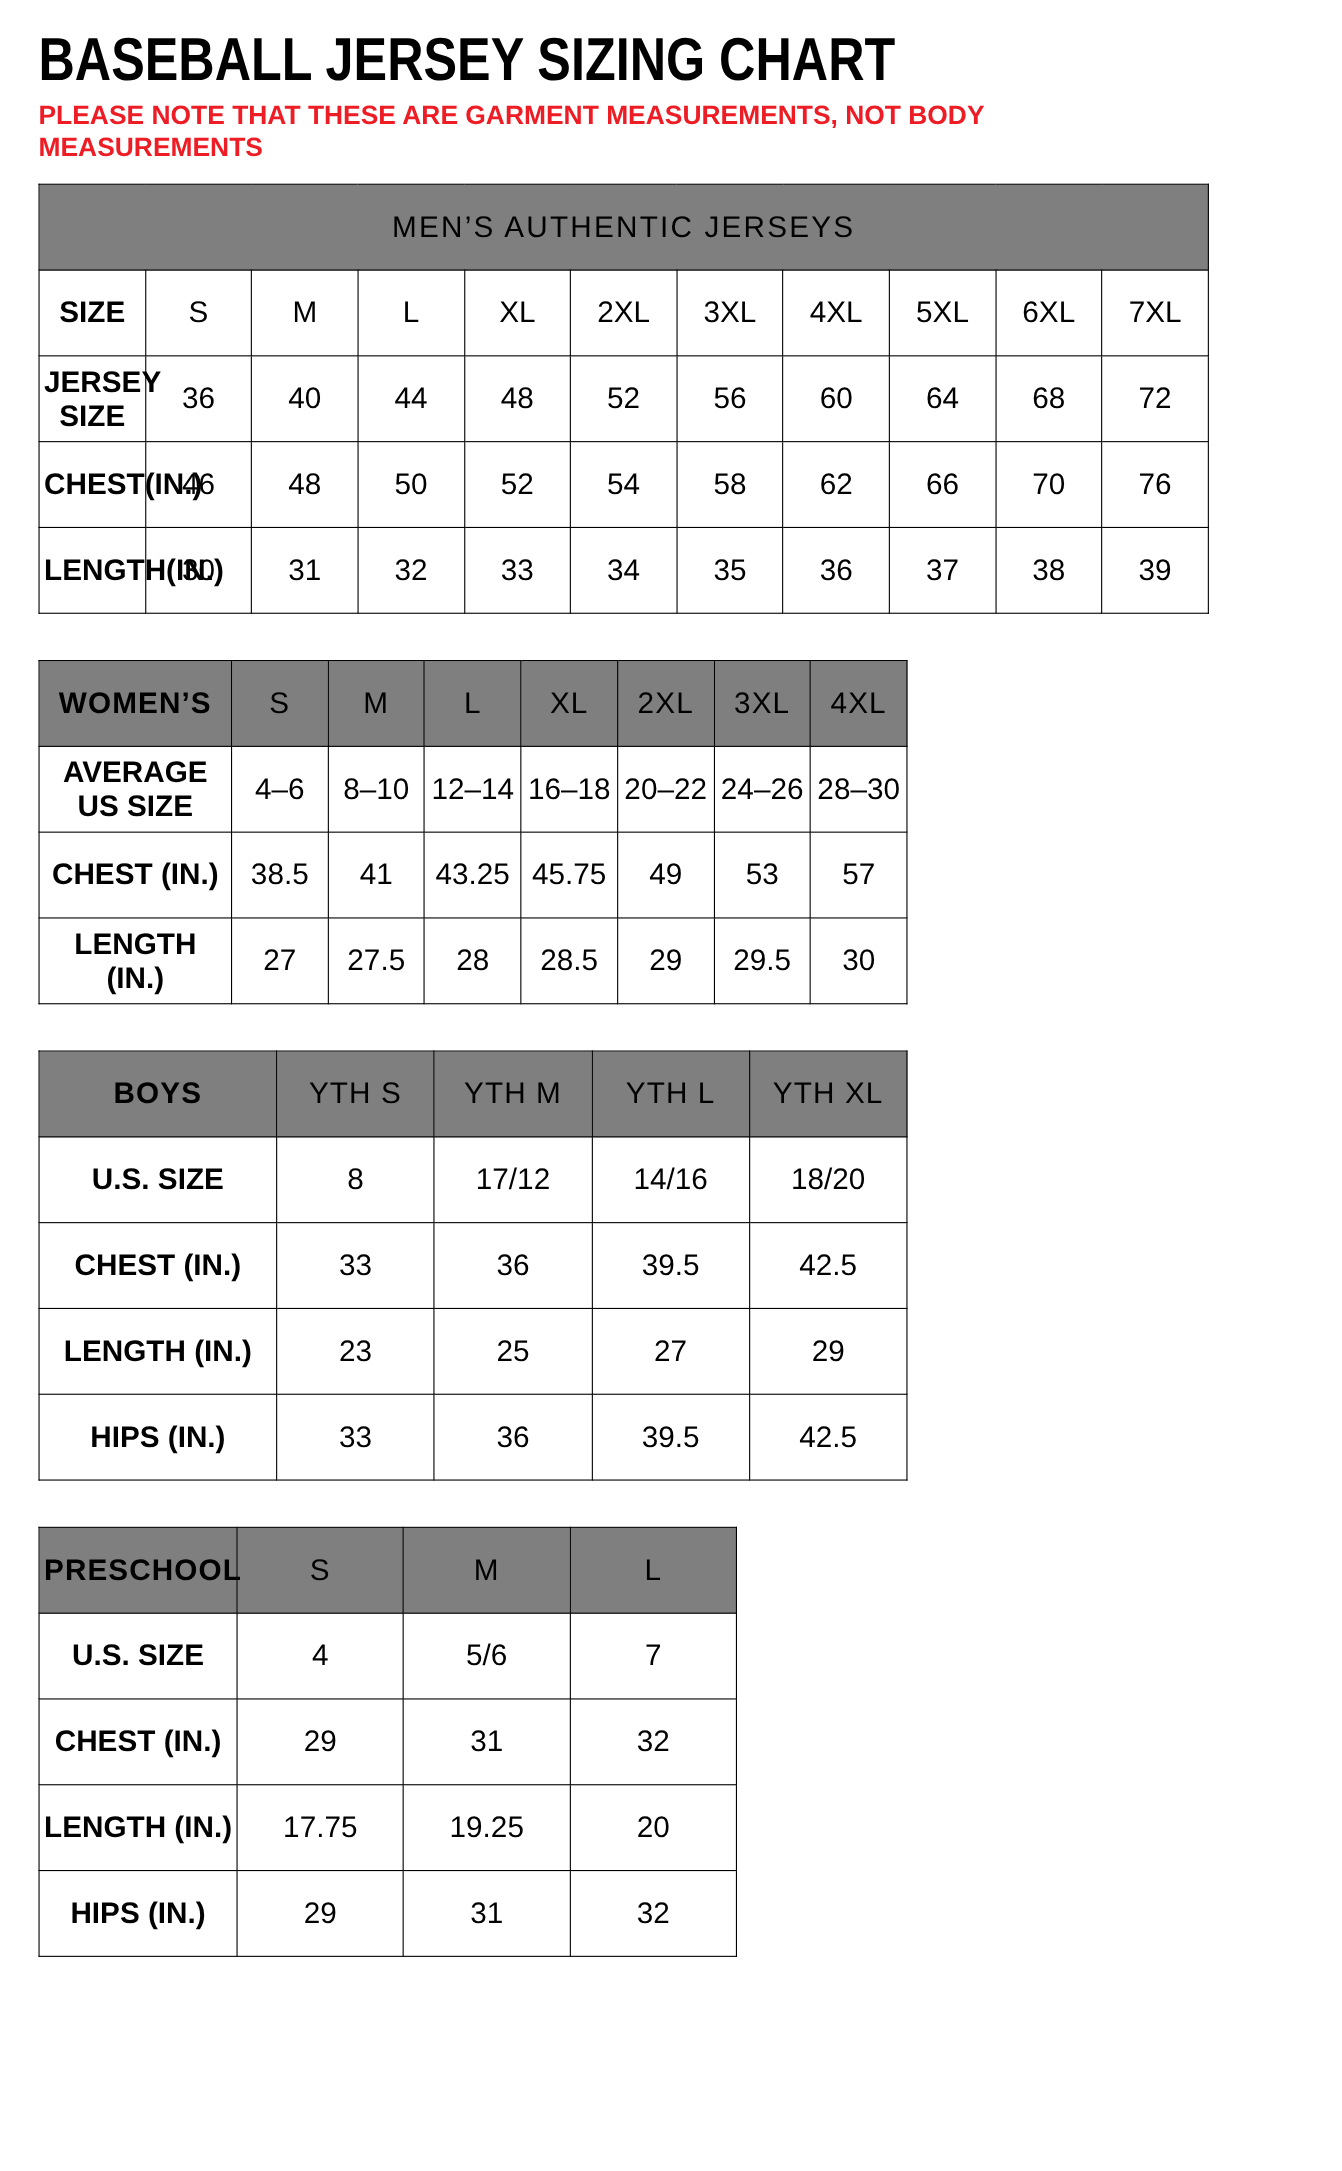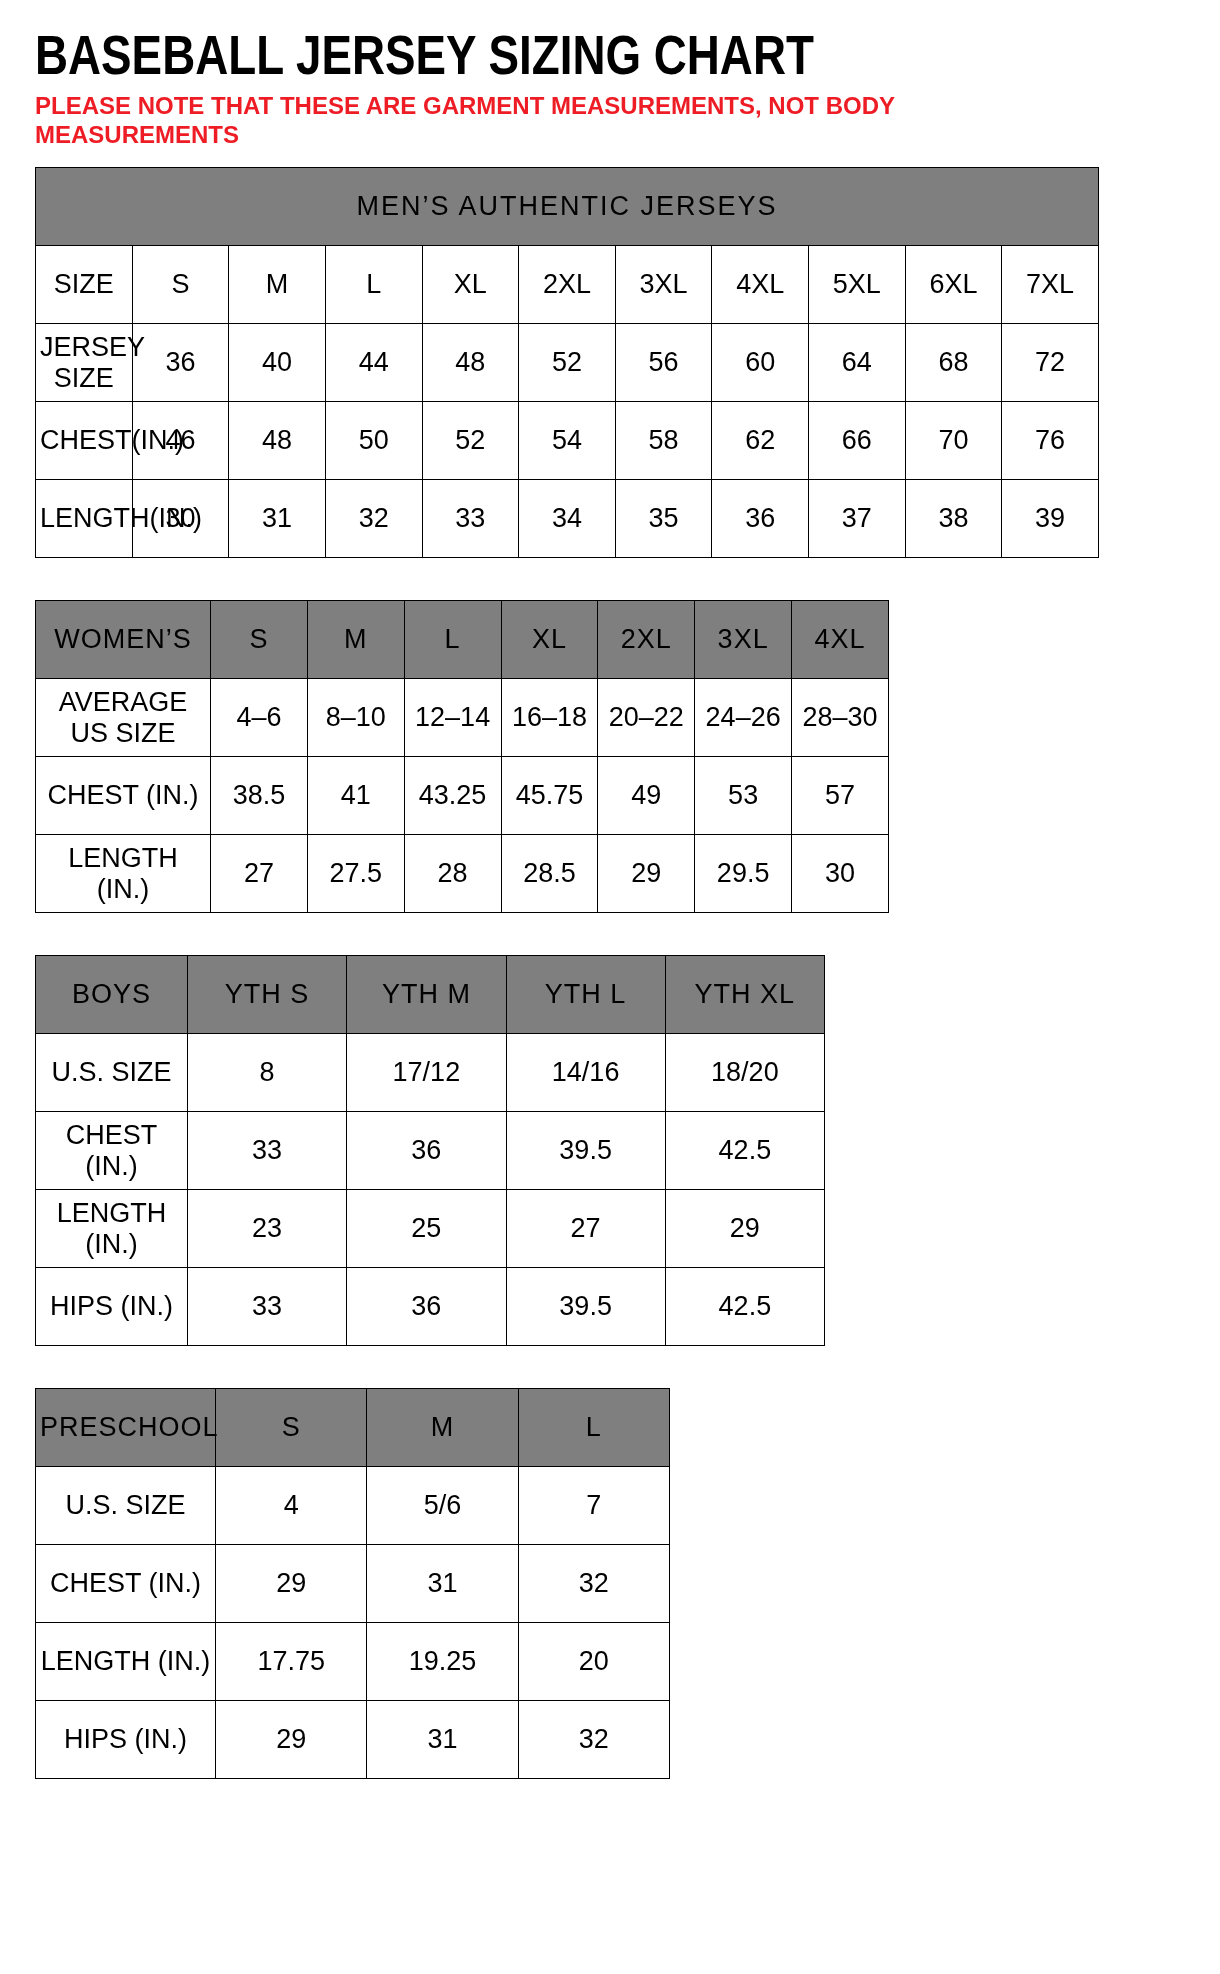--- a/index.html
+++ b/index.html
@@ -39,39 +39,39 @@
     font-weight: 700;
   }
 
   table.sizing {
     border-collapse: collapse;
     table-layout: fixed;
     margin: 0 0 42px 0;
     background: #ffffff;
   }
   .t-mens      { width: 1064px; }
-  .t-womens    { width: 854px; }
+  .t-womens    { width: 790px; }
   .t-boys      { width: 790px; }
   .t-preschool { width: 635px; }
 
   table.sizing td {
     border: 1px solid #000000;
     text-align: center;
     vertical-align: middle;
     font-size: 27px;
     color: #000000;
     height: 78px;
     padding: 2px 4px;
     line-height: 1.15;
   }
   .t-mens      td.label { width: 180px; }
   .t-womens    td.label { width: 175px; }
-  .t-boys      td.label { width: 152px; }
+  .t-boys      td.label { width: 216px; }
   .t-preschool td.label { width: 180px; }
-  td.label { font-size: 26px; }
+  td.label { font-size: 26px; font-weight: bold; }
 
   td.banner {
     background: #7f7f7f;
     color: #ffffff;
     font-size: 31px;
     letter-spacing: 2px;
     border: 2px solid #7f7f7f;
   }
   td.gray-head {
     background: #7f7f7f;

